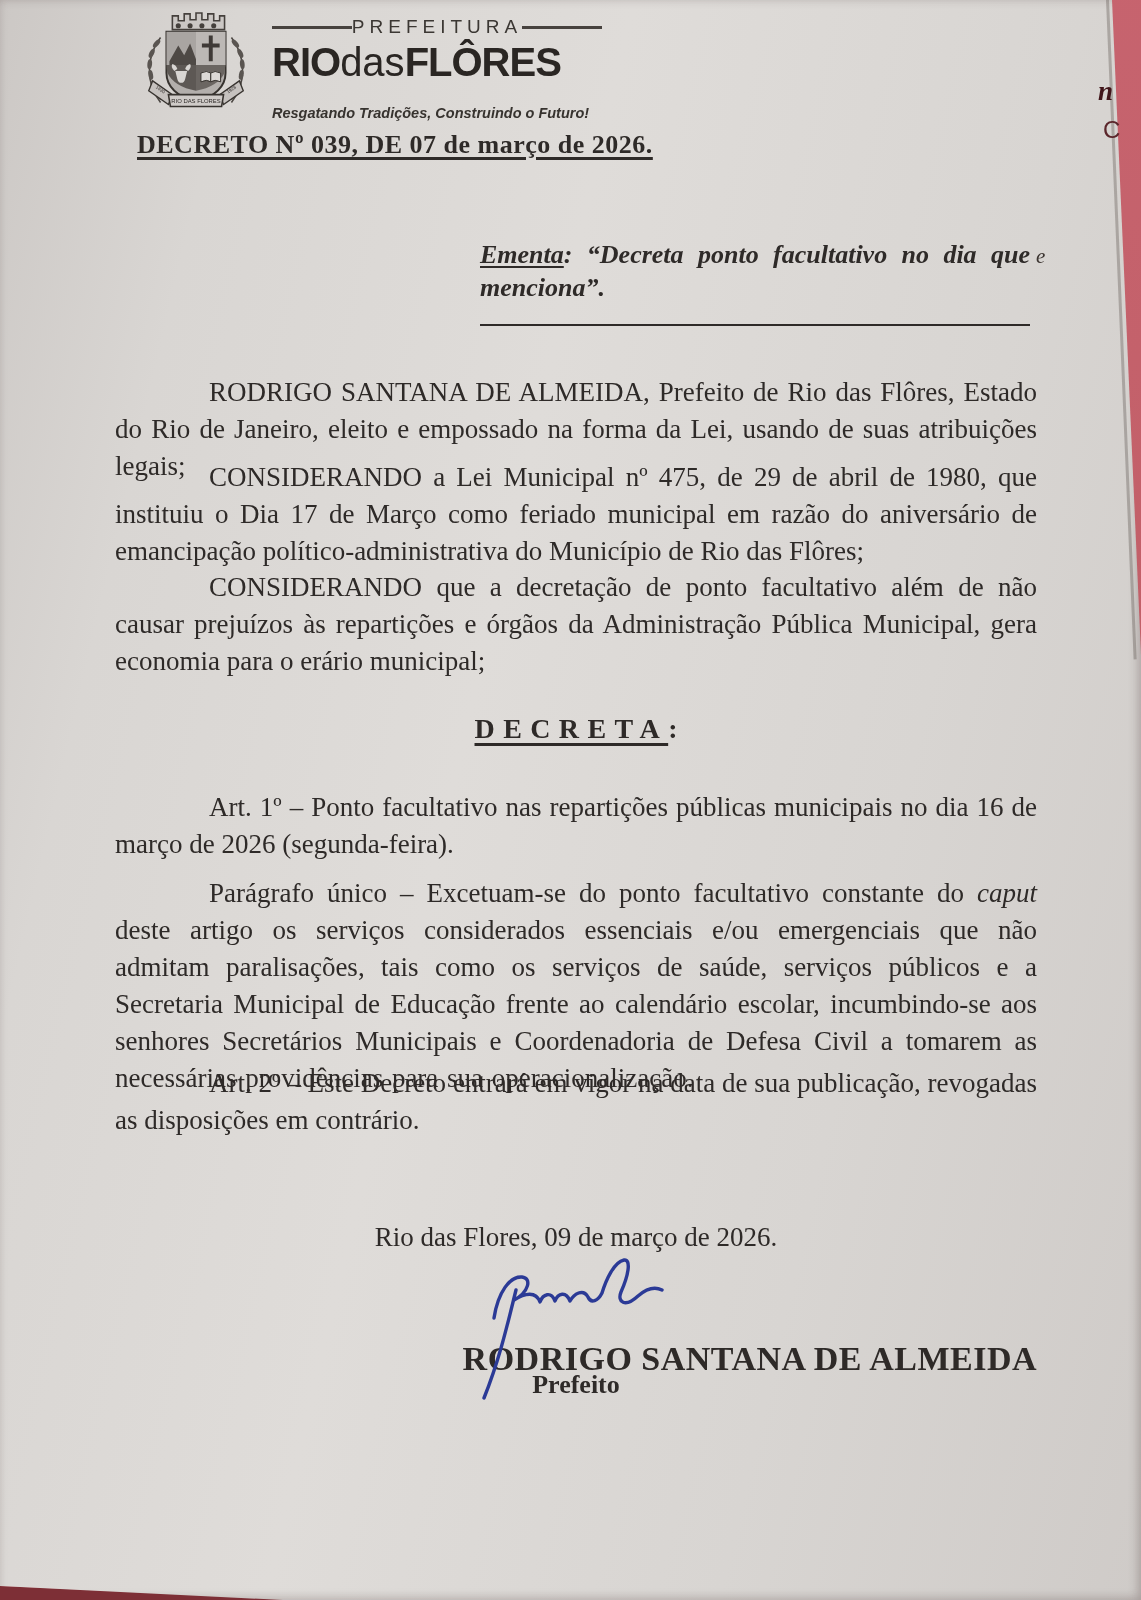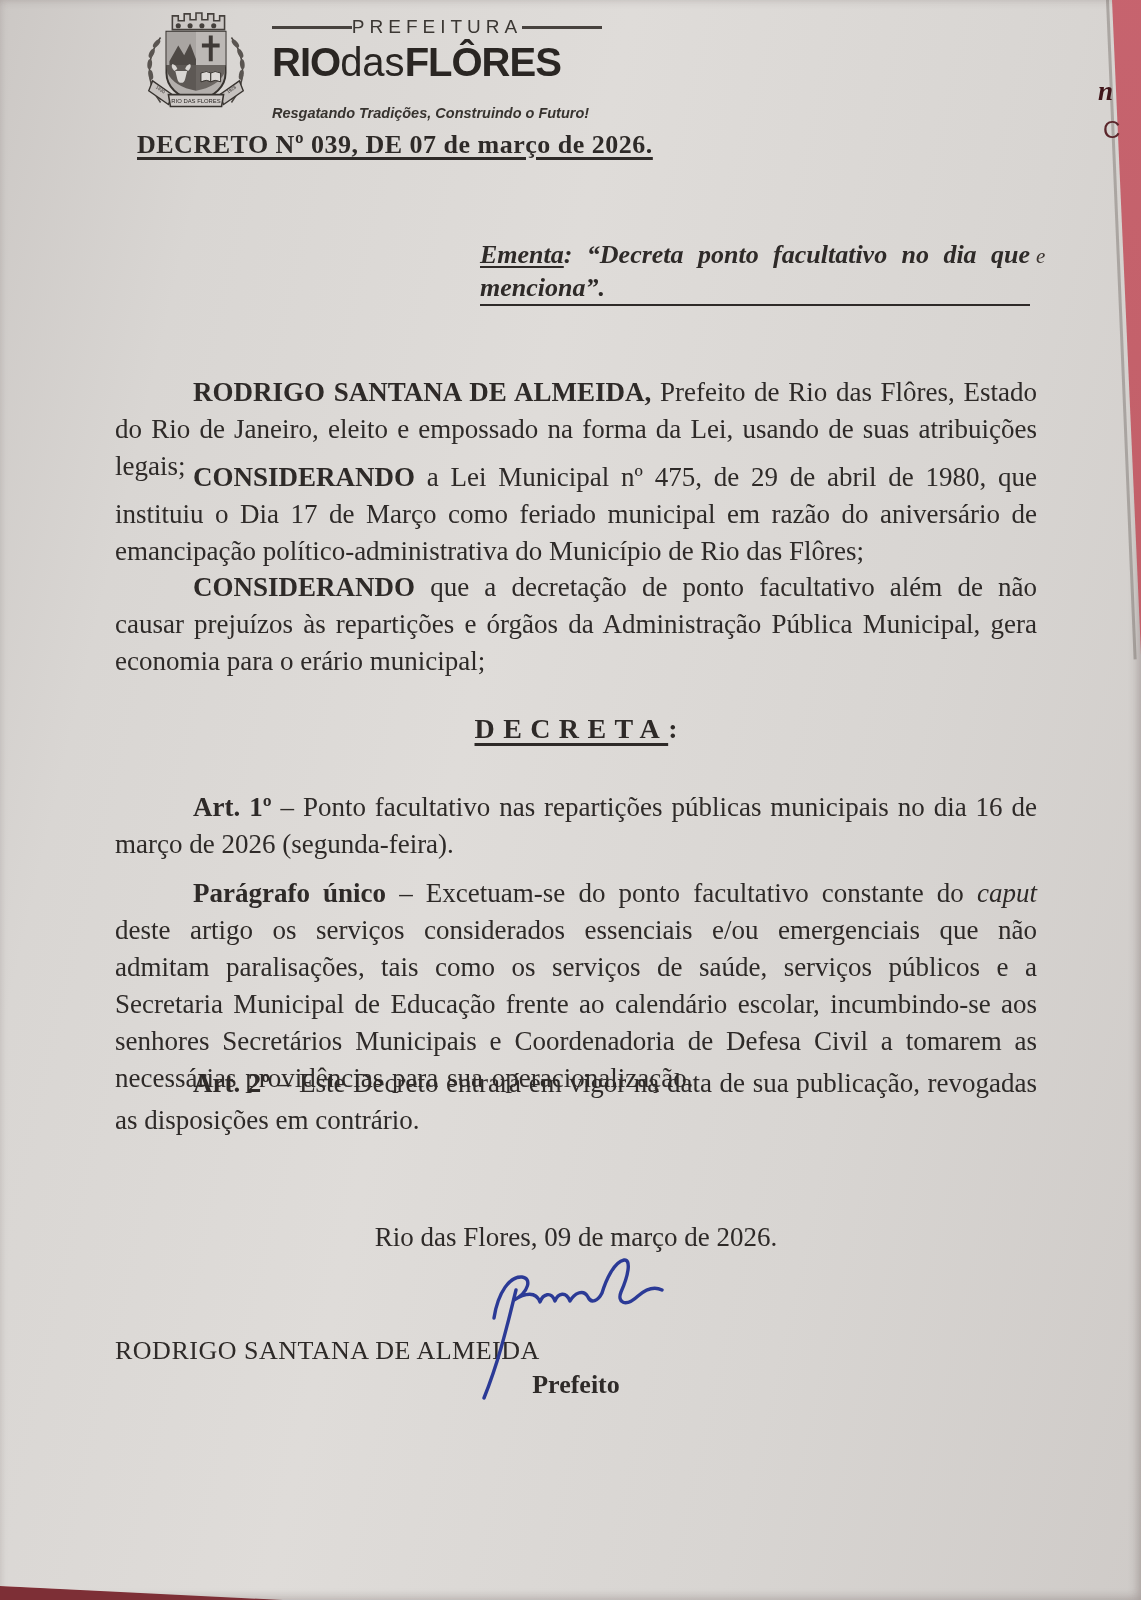--- a/index.html
+++ b/index.html
@@ -41,38 +41,38 @@
 
   
   .decree-title{
     position:absolute;left:137px;top:130px;
     font-size:26px;font-weight:bold;letter-spacing:.5px;
     text-decoration:underline;text-underline-offset:4px;text-decoration-thickness:2.5px;
   }
   .ementa{
     position:absolute;left:480px;top:238px;width:550px;
     font-size:26px;font-weight:bold;font-style:italic;line-height:33px;
-    text-align:justify;border-bottom:2.5px solid #2e2a28;padding-bottom:0;
+    text-align:justify;border-bottom:2.5px solid #2e2a28;padding-bottom:20px;
     word-spacing:4px;
   }
   .ementa .lbl{text-decoration:underline;text-underline-offset:3px;}
   .col{position:absolute;left:115px;width:922px;font-size:27px;line-height:37px;text-align:justify;}
   .indent{text-indent:78px;}
-  .bold{font-weight:bold;}
+  .bold{font-weight:normal;margin-left:16px;}
   .it{font-style:italic;}
   .p1{top:347px;}
   .p2{top:432px;}
   .p3{top:542px;}
   .decreta{top:682px;text-align:center;font-weight:bold;font-size:28px;}
   .decreta .lbl{letter-spacing:.30em;text-decoration:underline;text-underline-offset:5px;text-decoration-thickness:2.5px;}
   .a1{top:762px;}
   .pu{top:848px;word-spacing:2px;}
   .a2{top:1038px;}
   .dateline{top:1192px;text-align:center;text-indent:0;}
-  .sig-name{top:1306px;text-align:left;font-weight:normal;font-size:26px;letter-spacing:.5px;}
+  .sig-name{top:1306px;text-align:right;font-weight:bold;font-size:34px;letter-spacing:.5px;}
   .sig-role{top:1340px;text-align:center;font-weight:bold;font-size:26px;}
   .signature{position:absolute;left:432px;top:1246px;width:250px;height:160px;z-index:3;}
 
   
   .mark-e{position:absolute;left:1036px;top:244px;font-size:21px;font-style:italic;color:#3c3531;}
   .mark-n{position:absolute;left:1098px;top:76px;font-size:27px;font-weight:bold;font-style:italic;color:#40151a;font-family:"Liberation Serif",serif;}
   .mark-c{position:absolute;left:1103px;top:116px;font-size:24px;color:#5b262b;font-family:"Liberation Sans",sans-serif;}
 </style>
 </head>
 <body>

